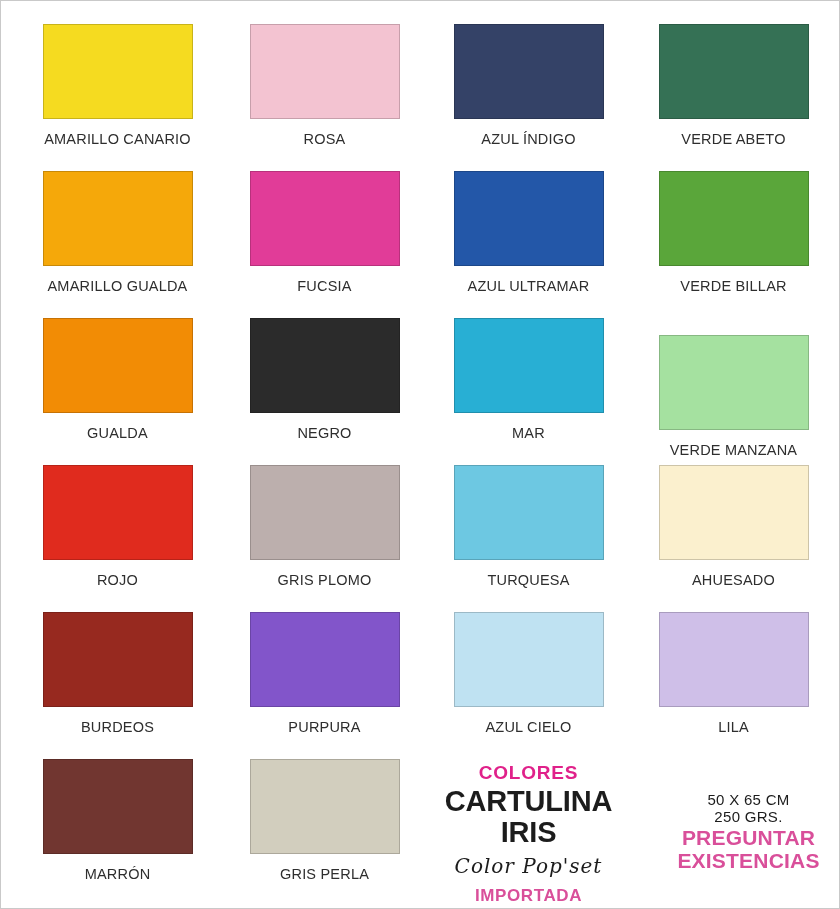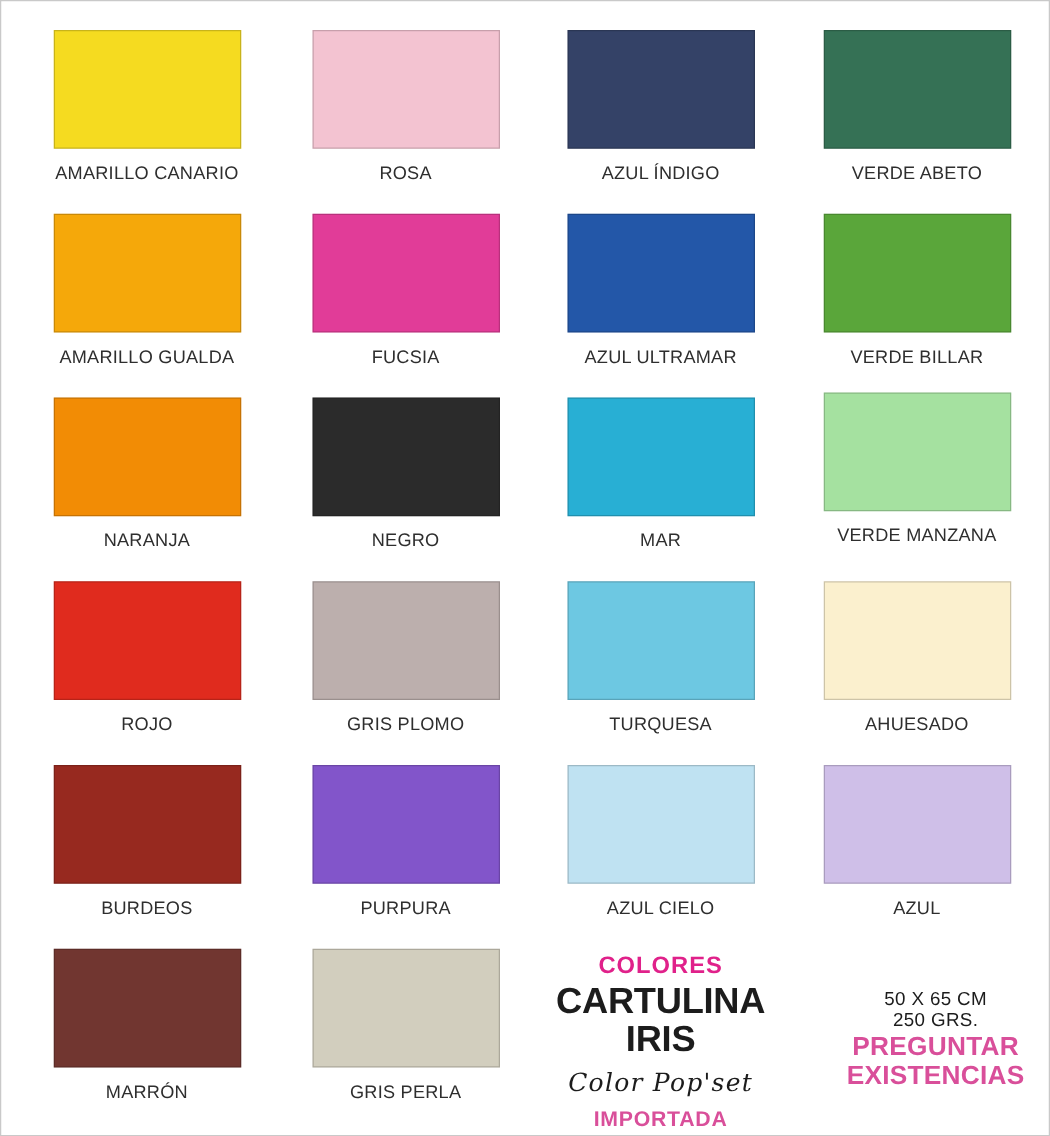--- a/index.html
+++ b/index.html
@@ -151,31 +151,31 @@
       <div class="cell" style="left: 425px; top: 170px;">
         <div class="swatch" style="background: rgb(35, 87, 168);"></div>
         <span class="label">AZUL ULTRAMAR</span>
       </div>
       <div class="cell" style="left: 630px; top: 170px;">
         <div class="swatch" style="background: rgb(90, 166, 58);"></div>
         <span class="label">VERDE BILLAR</span>
       </div>
       <div class="cell" style="left: 14px; top: 317px;">
         <div class="swatch" style="background: rgb(242, 140, 5);"></div>
-        <span class="label">NARANJA</span>
+        <span class="label">GUALDA</span>
       </div>
       <div class="cell" style="left: 221px; top: 317px;">
         <div class="swatch" style="background: rgb(43, 43, 43);"></div>
         <span class="label">NEGRO</span>
       </div>
       <div class="cell" style="left: 425px; top: 317px;">
         <div class="swatch" style="background: rgb(40, 175, 212);"></div>
         <span class="label">MAR</span>
       </div>
-      <div class="cell" style="left: 630px; top: 313px;">
+      <div class="cell" style="left: 630px; top: 334px;">
         <div class="swatch" style="background: rgb(165, 225, 160);"></div>
         <span class="label">VERDE MANZANA</span>
       </div>
       <div class="cell" style="left: 221px; top: 464px;">
         <div class="swatch" style="background: rgb(188, 175, 173);"></div>
         <span class="label">GRIS PLOMO</span>
       </div>
       <div class="cell" style="left: 14px; top: 464px;">
         <div class="swatch" style="background: rgb(224, 43, 30);"></div>
         <span class="label">ROJO</span>
@@ -195,21 +195,21 @@
       <div class="cell" style="left: 221px; top: 611px;">
         <div class="swatch" style="background: rgb(130, 85, 202);"></div>
         <span class="label">PURPURA</span>
       </div>
       <div class="cell" style="left: 425px; top: 611px;">
         <div class="swatch" style="background: rgb(191, 226, 242);"></div>
         <span class="label">AZUL CIELO</span>
       </div>
       <div class="cell" style="left: 630px; top: 611px;">
         <div class="swatch" style="background: rgb(207, 191, 232);"></div>
-        <span class="label">AZUL</span>
+        <span class="label">LILA</span>
       </div>
       <div class="cell" style="left: 14px; top: 758px;">
         <div class="swatch" style="background: rgb(113, 54, 48);"></div>
         <span class="label">MARRÓN</span>
       </div>
       <div class="cell" style="left: 221px; top: 758px;">
         <div class="swatch" style="background: rgb(210, 206, 190);"></div>
         <span class="label">GRIS PERLA</span>
       </div>
     </div>

